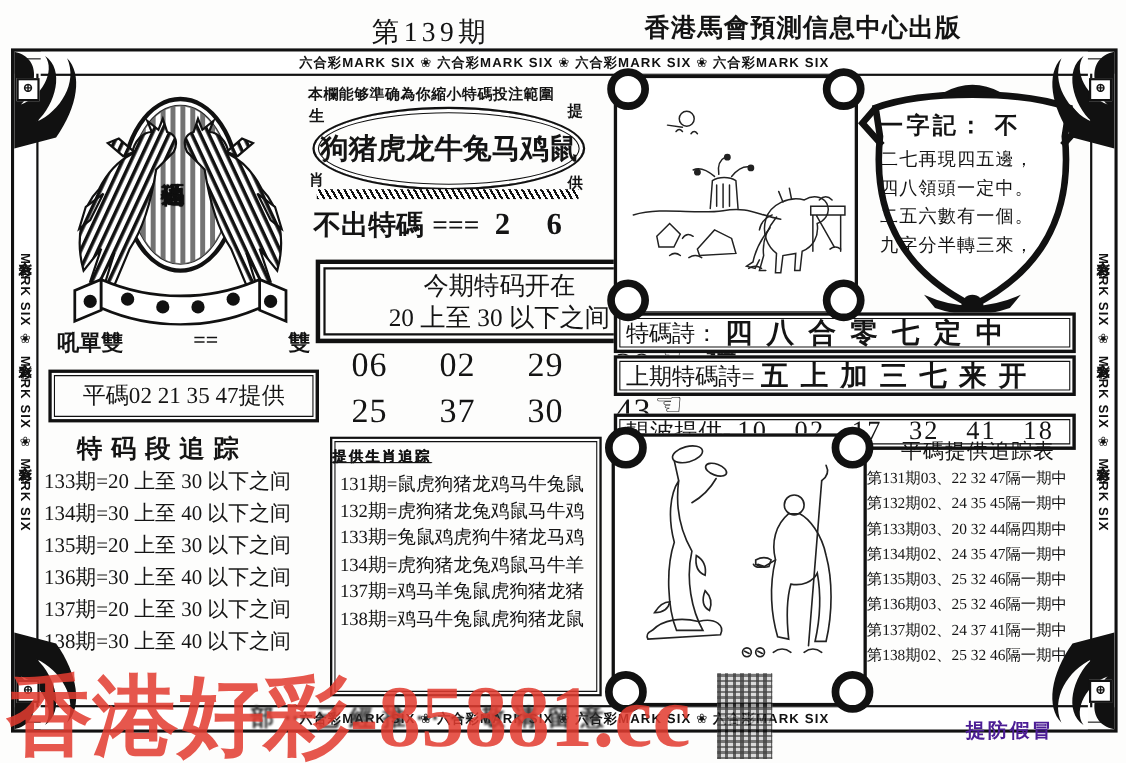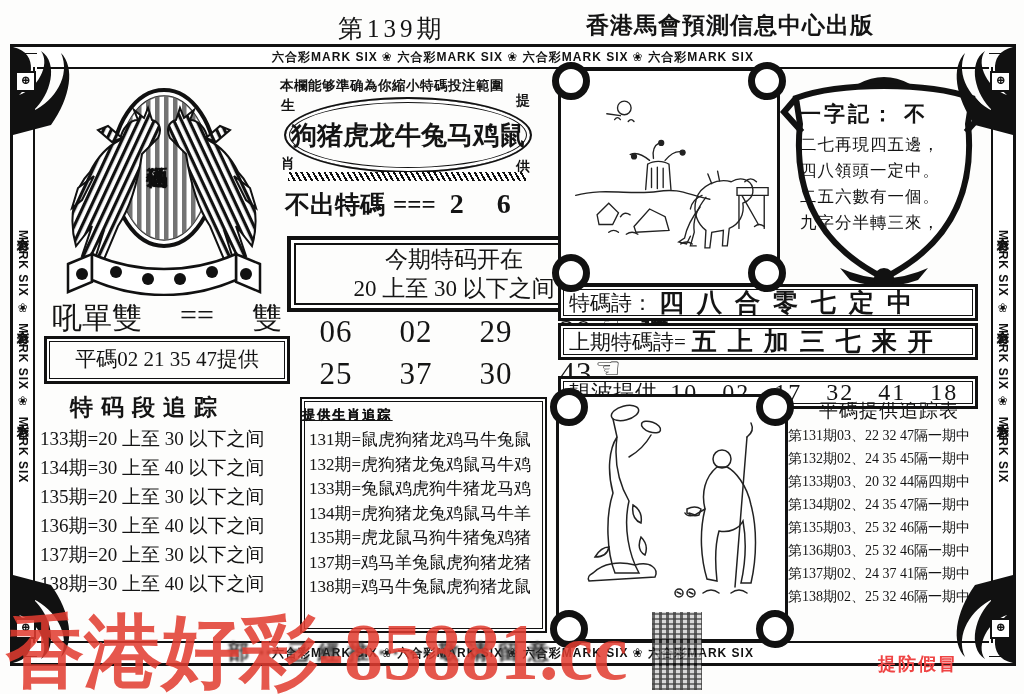--- a/index.html
+++ b/index.html
@@ -23,21 +23,21 @@
            background:#fff;z-index:4;font-weight:bold;}
 
   
   #issue{left:338px;top:12px;font-size:25px;letter-spacing:4px;}
   #publisher{left:586px;top:10px;font-size:23px;font-weight:bold;letter-spacing:1px;}
 
   
   #emblem{left:38px;top:68px;width:252px;height:228px;}
   #emblem-chars{left:142px;top:150px;width:26px;font-size:21px;font-weight:bold;line-height:23px;
                 text-align:center;color:#0e0e0e;text-shadow:0 0 1px #000;}
-  #oe-line{left:52px;top:298px;width:230px;display:flex;justify-content:space-between;font-size:30px;font-weight:normal;gap:12px;}
+  #oe-line{left:52px;top:298px;width:230px;display:flex;justify-content:space-between;font-size:20px;font-weight:bold;gap:12px;}
   #pingma-box{left:44px;top:336px;width:240px;height:42px;border:3px solid #111;box-shadow:0 0 0 2px #fff inset,0 0 0 3px #111 inset;
               line-height:40px;text-align:center;font-size:21px;}
   #seg-title{left:70px;top:392px;font-size:23px;font-weight:bold;letter-spacing:8px;}
   #range-list{left:40px;top:424px;width:260px;font-size:19px;line-height:29px;}
 
   
   #top-note{left:280px;top:77px;width:252px;font-size:13.5px;font-weight:bold;letter-spacing:.5px;}
   #zodiac-oval{left:284px;top:97px;width:244px;height:72px;border:2px solid #111;border-radius:50%;
                box-shadow:0 0 0 3px #fff inset,0 0 0 4px #111 inset;display:flex;align-items:center;justify-content:center;}
   #zodiac-oval span{font-size:26px;font-weight:bold;letter-spacing:0px;}
@@ -93,21 +93,21 @@
   #pingma-table .title{font-size:19px;font-weight:normal;letter-spacing:1px;text-align:center;line-height:26px;}
   #pingma-table .row{font-size:14px;line-height:23px;white-space:nowrap;}
 
   
   #faded-line{left:228px;top:638px;width:430px;font-size:21px;font-weight:bold;color:#2a2a2a;
               filter:blur(1.1px);letter-spacing:9px;white-space:nowrap;}
   #stamp{left:652px;top:612px;width:50px;height:78px;
          background:repeating-linear-gradient(0deg,#555 0 2px,#eee 2px 5px),
                     repeating-linear-gradient(90deg,#333 0 3px,#ddd 3px 7px);
          background-blend-mode:multiply;filter:blur(.6px);opacity:.75;}
-  #antifake{left:878px;top:652px;font-size:18px;font-weight:bold;letter-spacing:2px;color:#ef4444;filter:blur(.4px);}
+  #antifake{left:878px;top:652px;font-size:18px;font-weight:bold;letter-spacing:2px;color:#4c1d95;filter:blur(.4px);}
   #watermark{left:6px;top:600px;width:1014px;font-size:78px;font-weight:bold;color:#e23c30;
              opacity:.86;letter-spacing:0px;white-space:nowrap;z-index:9;transform:scaleY(1.02);
              font-family:"Liberation Serif","DejaVu Serif",serif;}
 </style>
 </head>
 <body>
 
 <div id="page">
 
   <div class="abs" id="issue">第139期</div>
@@ -249,21 +249,20 @@
     </div>
 
   <div class="abs" id="zodiac-box">
     <div class="title">提供生肖追踪</div>
     <div>
 
     <div class="row">131期=鼠虎狗猪龙鸡马牛兔鼠</div>
         <div class="row">132期=虎狗猪龙兔鸡鼠马牛鸡</div>
         <div class="row">133期=兔鼠鸡虎狗牛猪龙马鸡</div>
         <div class="row">134期=虎狗猪龙兔鸡鼠马牛羊</div>
-        <div class="row">135期=虎龙鼠马狗牛猪兔鸡猪</div>
         <div class="row">137期=鸡马羊兔鼠虎狗猪龙猪</div>
         <div class="row">138期=鸡马牛兔鼠虎狗猪龙鼠</div>
       </div>
   </div>
 
   <div class="abs" id="sister-label">吼姐妹号码</div>
   <div class="abs" id="sister-circles">
 
   <div class="circ">03</div>
       <div class="circ">25</div>

